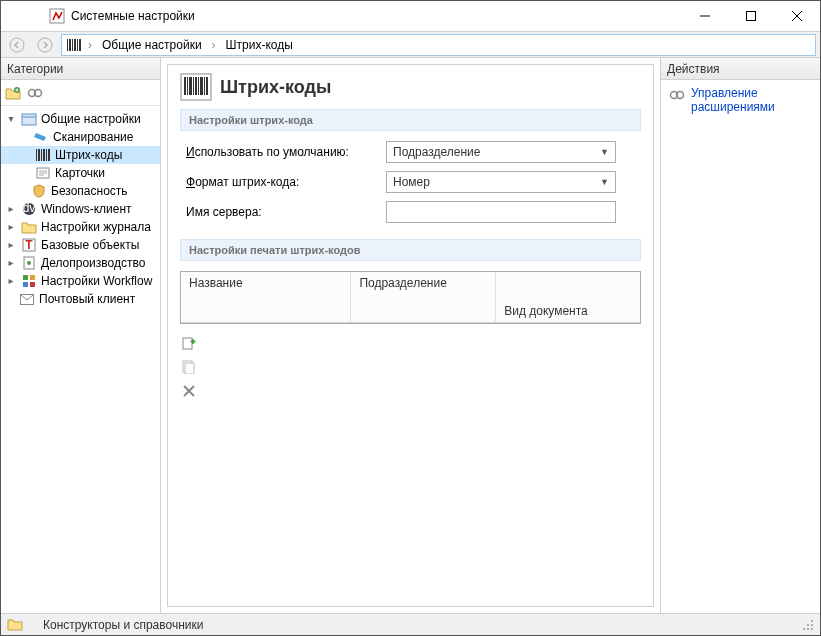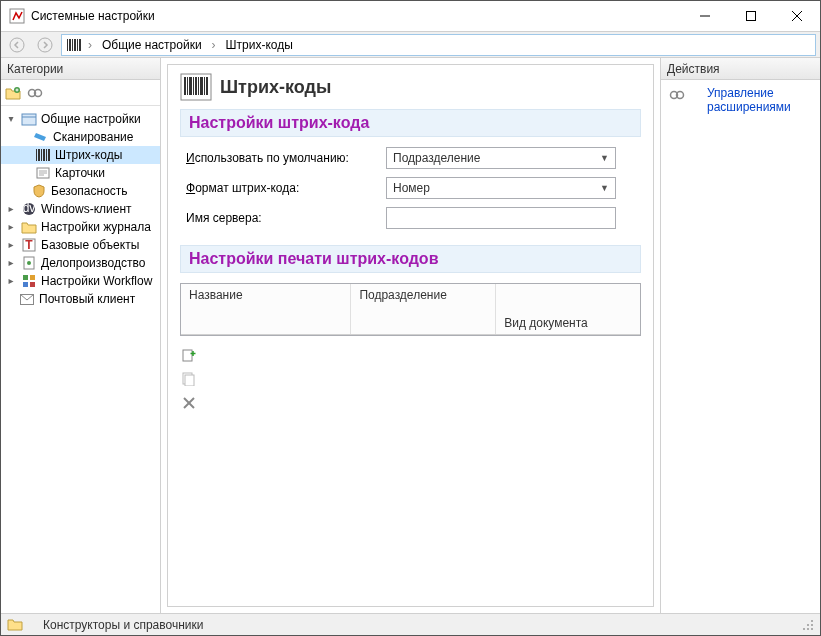--- a/index.html
+++ b/index.html
@@ -1,17 +1,17 @@
 <!DOCTYPE html>
 <html><head>
 <meta charset="utf-8">
 <style>
 * { box-sizing: border-box; margin: 0; padding: 0; font-family: 'Segoe UI', Tahoma, sans-serif; font-size: 12px; }
 body { width: 821px; height: 636px; background: #fff; border: 1px solid #555; display: flex; flex-direction: column; overflow: hidden; }
-.titlebar { height: 30px; display: flex; align-items: center; padding: 0 0 0 8px; background: #fff; }
+.titlebar { height: 30px; display: flex; align-items: center; padding: 0 0 0 8px; background: #fff; margin-left: 40px; }
 .titlebar-icon { width: 16px; height: 16px; margin-right: 6px; }
 .titlebar-title { flex: 1; color: #000; }
 .win-controls { display: flex; }
 .win-btn { width: 46px; height: 30px; display: flex; align-items: center; justify-content: center; color: #000; cursor: pointer; }
 .navbar { height: 27px; background: #f0f0f0; border-top: 1px solid #d0d0d0; border-bottom: 1px solid #d0d0d0; display: flex; align-items: center; padding: 0 4px; gap: 4px; }
 .nav-arrow { width: 24px; height: 22px; display: flex; align-items: center; justify-content: center; color: #888; cursor: pointer; }
 .addrbar { flex: 1; height: 22px; background: #fff; border: 1px solid #a0c8e8; display: flex; align-items: center; padding: 0 4px; gap: 4px; }
 .addr-sep { color: #888; padding: 0 2px; }
 .addr-item { padding: 1px 4px; color: #000; cursor: pointer; }
 .columns { flex: 1; display: flex; min-height: 0; }
@@ -21,36 +21,36 @@
 .tree { flex: 1; overflow: auto; padding: 4px 0; }
 .tree-item { display: flex; align-items: center; height: 18px; padding: 0 4px; gap: 4px; cursor: pointer; white-space: nowrap; }
 .tree-item.selected { background: #cce8ff; }
 .expander { width: 12px; text-align: center; color: #666; font-size: 10px; line-height: 1; }
 .tree-icon { width: 16px; height: 16px; display: flex; align-items: center; justify-content: center; flex: none; }
 .tree-label { color: #000; }
 .content { flex: 1; padding: 6px; display: flex; flex-direction: column; min-width: 0; }
 .content-inner { flex: 1; border: 1px solid #d0d0d0; background: #fff; padding: 8px 12px; overflow: auto; }
 .page-title { display: flex; align-items: center; gap: 8px; margin-bottom: 8px; }
 .page-title h1 { font-size: 18px; font-weight: bold; color: #333; }
-.section-hdr { background: #eaf3fb; color: #a21caf; font-weight: bold; padding: 4px 8px; border: 1px solid #d8e6f2; margin: 6px 0 10px 0; font-size: 16px; }
+.section-hdr { background: #eaf3fb; color: #737373; font-weight: bold; padding: 4px 8px; border: 1px solid #d8e6f2; margin: 6px 0 10px 0; font-size: 11px; }
 .form-row { display: flex; align-items: center; margin: 8px 0 8px 6px; }
 .form-label { width: 200px; color: #000; }
 .form-label u { text-decoration: underline; }
 .form-select, .form-input { width: 230px; height: 22px; border: 1px solid #abadb3; background: #fff; padding: 0 6px; display: flex; align-items: center; justify-content: space-between; color: #333; }
 .form-select .chev { color: #555; font-size: 9px; }
 .table-wrap { display: flex; gap: 8px; margin: 6px 0 0 0; flex-direction: column; }
 .grid { flex: 1; border: 1px solid #abadb3; height: 110px; background: #fff; }
 .grid-head { display: flex; border-bottom: 1px solid #d0d0d0; background: #fcfcfc; }
 .grid-col { padding: 4px 8px; border-right: 1px solid #e0e0e0; color: #333; }
 .grid-col:last-child { border-right: none; margin-top: 28px; }
 .grid-tools { display: flex; flex-direction: column; gap: 6px; padding-top: 2px; }
 .grid-tool { width: 18px; height: 18px; display: flex; align-items: center; justify-content: center; color: #666; cursor: pointer; }
 .actions { width: 160px; border-left: 1px solid #d0d0d0; display: flex; flex-direction: column; }
 .actions-body { padding: 6px 8px; }
-.action-link { display: flex; align-items: flex-start; gap: 22px; color: #0645cc; cursor: pointer; }
+.action-link { display: flex; align-items: flex-start; gap: 6px; color: #0645cc; cursor: pointer; }
 .action-link .icon { flex: none; width: 16px; height: 16px; display: flex; align-items: center; justify-content: center; margin-top: 1px; }
 .statusbar { height: 22px; border-top: 1px solid #d0d0d0; background: #f0f0f0; display: flex; align-items: center; padding: 0 6px; color: #333; gap: 20px; }
 svg { display: block; }
 </style>
 </head>
 <body>
 
 <div class="titlebar">
   <span class="titlebar-icon">
     <svg width="16" height="16" viewBox="0 0 16 16">

